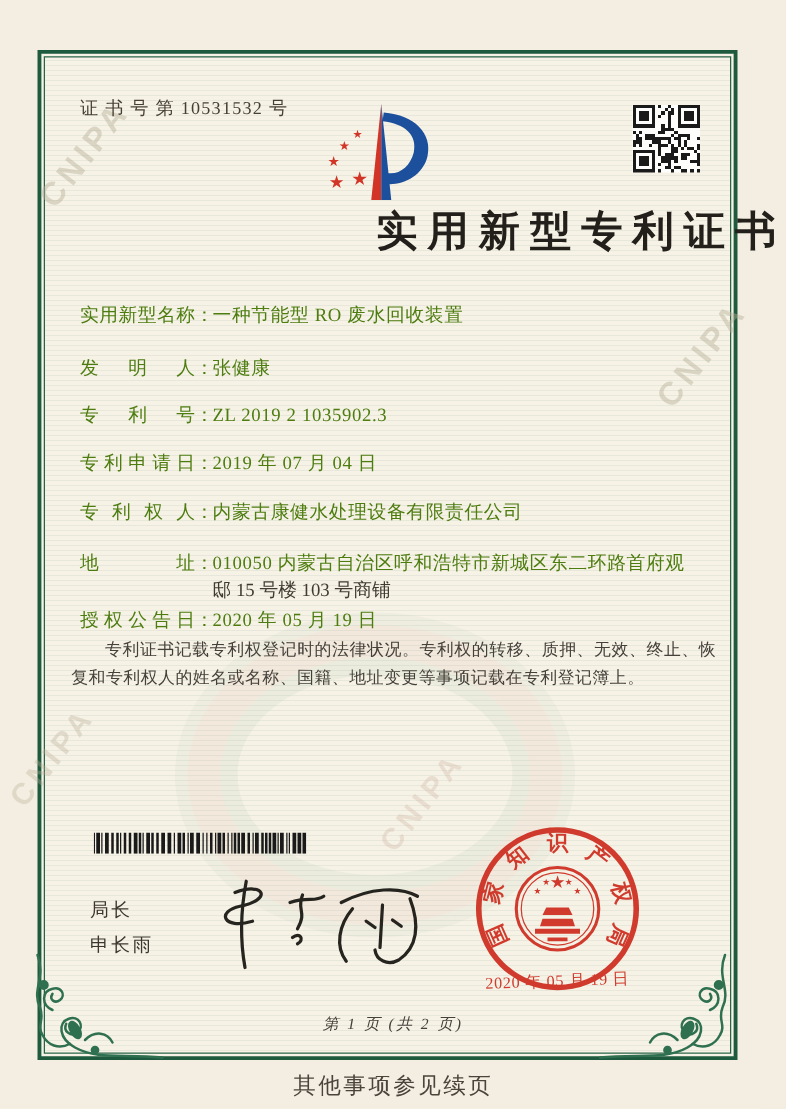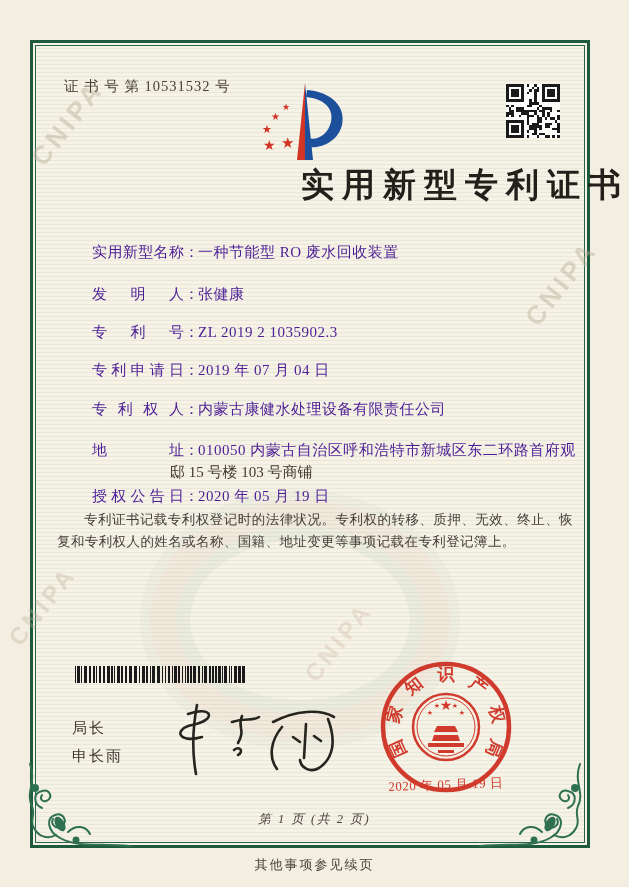--- a/index.html
+++ b/index.html
@@ -39,37 +39,37 @@
   .wm2 { left:512px; top:268px; font-size:26px; }
   .wm3 { left:-4px;  top:592px; font-size:24px; color:rgba(185,175,152,0.35); }
   .wm4 { left:292px; top:628px; font-size:24px; color:rgba(200,170,150,0.28); }
   .cert-no { position:absolute; left:64px; top:77px; font-size:14.5px; letter-spacing:1px; color:#473f33; }
   .logo { position:absolute; left:256px; top:80px; }
   .qr  { position:absolute; left:506px; top:84px; width:54px; height:54px; background:#fdfdfb; }
   .title {
     position:absolute; left:0; right:0; top:163px; text-align:right;
     font-size:33px; font-weight:600; letter-spacing:8px; color:#23201b;
   }
-  .frow { position:absolute; left:64px; font-size:15px; color:#4c1d95; white-space:nowrap;margin-left:28px; }
+  .frow { position:absolute; left:64px; font-size:15px; color:#4d7c0f; white-space:nowrap; }
   .flabel { display:inline-block; width:92px; text-align:justify; text-align-last:justify; vertical-align:top; }
   .fcolon { display:inline-block; width:14px; }
   .fvalue { letter-spacing:0.5px; }
   .addr2 { position:absolute; left:170px; top:463px; font-size:15px; color:#403a30; }
   .grp2 { position:absolute; left:330px; top:0; }
   .grp2 .flabel { width:86px; }
   .paras { position:absolute; left:57px; top:509px; width:516px; font-size:13.5px; line-height:21.5px; color:#45403a; letter-spacing:0.4px; text-align:justify; }
   .paras p { text-indent:2em; margin:0; }
   .paras p + p { margin-top:5px; }
   .barcode { position:absolute; left:75px; top:666px; width:170px; height:17px; }
   .signer-title { position:absolute; left:72px; top:719px; font-size:15px; letter-spacing:2px; color:#3c362e; }
   .signer-name  { position:absolute; left:72px; top:747px; font-size:15px; letter-spacing:2px; color:#3c362e; }
   .signature { position:absolute; left:160px; top:698px; }
   .seal { position:absolute; left:366px; top:655px; opacity:0.92; }
   .page-num { position:absolute; left:0; right:0; top:811px; text-align:center; font-size:12.5px; letter-spacing:2px; color:#46403a;font-style:italic; }
-  .foot-note { position:absolute; left:0; right:0; top:856px; text-align:center; font-size:13px; letter-spacing:2px; color:#4a443c; }
+  .foot-note { position:absolute; left:0; right:0; top:856px; text-align:center; font-size:18px; letter-spacing:2px; color:#4a443c; }
   .orn { position:absolute; pointer-events:none; }
   .orn-left  { left:20px;  top:760px; }
   .orn-right { left:478px; top:760px; transform:scaleX(-1); }
 </style>
 </head>
 <body>
 
 <div class="frame"></div>
 <div class="guilloche-wm"></div>
 

